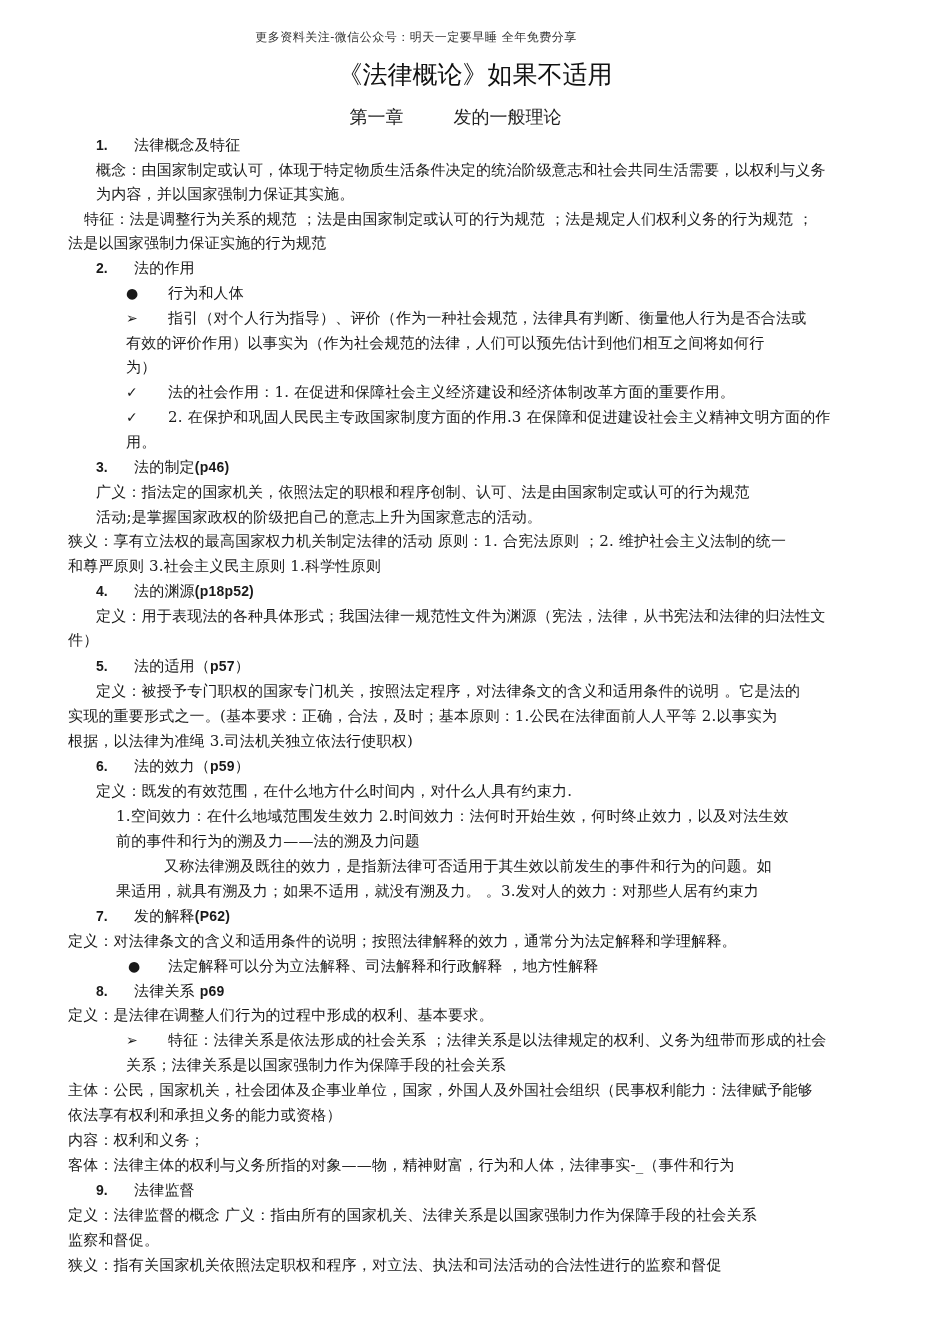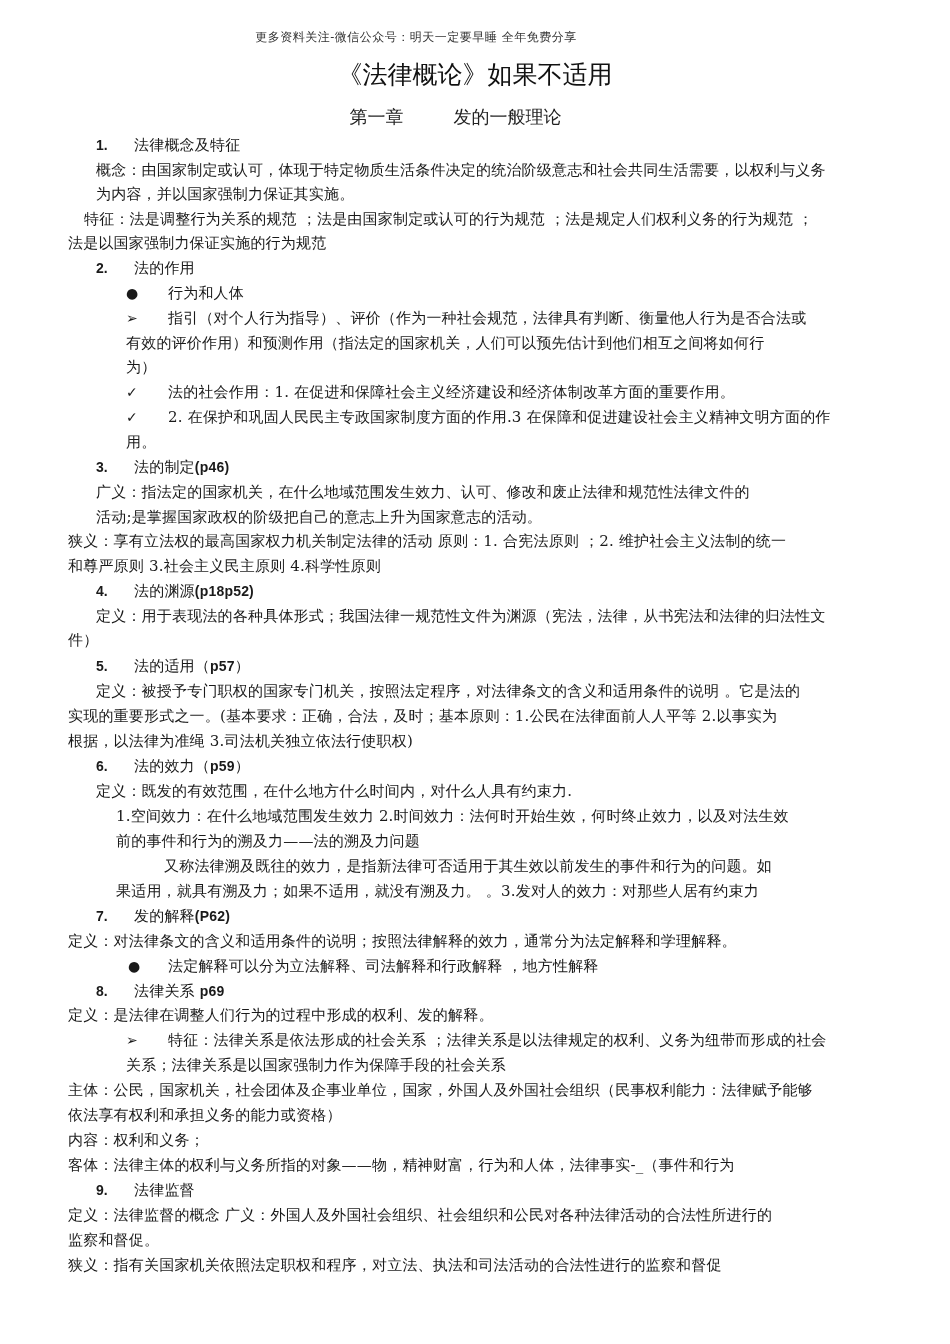--- a/index.html
+++ b/index.html
@@ -52,34 +52,34 @@
   <div class="ln" style="top:184px;left:96px">为内容，并以国家强制力保证其实施。</div>
   <div class="ln" style="top:209px;left:84px">特征：法是调整行为关系的规范 ；法是由国家制定或认可的行为规范 ；法是规定人们权利义务的行为规范 ；</div>
   <div class="ln" style="top:233px;left:68px">法是以国家强制力保证实施的行为规范</div>
 
   <div class="num" style="top:258px;left:96px">2.</div>
   <div class="ln" style="top:258px;left:134px">法的作用</div>
   <div class="bullet" style="top:283px;left:126px">●</div>
   <div class="ln" style="top:283px;left:168px">行为和人体</div>
   <div class="bullet" style="top:308px;left:126px">➢</div>
   <div class="ln" style="top:308px;left:168px">指引（对个人行为指导）、评价（作为一种社会规范，法律具有判断、衡量他人行为是否合法或</div>
-  <div class="ln" style="top:333px;left:126px">有效的评价作用）和预测作用（指法定的国家机关，人们可以预先估计到他们相互之间将如何行</div>
+  <div class="ln" style="top:333px;left:126px">有效的评价作用）以事实为（作为社会规范的法律，人们可以预先估计到他们相互之间将如何行</div>
   <div class="ln" style="top:357px;left:126px">为）</div>
   <div class="bullet" style="top:382px;left:126px">✓</div>
   <div class="ln" style="top:382px;left:168px">法的社会作用：1. 在促进和保障社会主义经济建设和经济体制改革方面的重要作用。</div>
   <div class="bullet" style="top:407px;left:126px">✓</div>
   <div class="ln" style="top:407px;left:168px">2. 在保护和巩固人民民主专政国家制度方面的作用.3 在保障和促进建设社会主义精神文明方面的作</div>
   <div class="ln" style="top:432px;left:126px">用。</div>
 
   <div class="num" style="top:457px;left:96px">3.</div>
   <div class="ln" style="top:457px;left:134px"><span>法的制定</span><span class="ref">(p46)</span></div>
-  <div class="ln" style="top:482px;left:96px">广义：指法定的国家机关，在什么地域范围发生效力、认可、修改和废止法律和规范性法律文件的</div>
+  <div class="ln" style="top:482px;left:96px">广义：指法定的国家机关，依照法定的职根和程序创制、认可、法是由国家制定或认可的行为规范</div>
   <div class="ln" style="top:507px;left:96px">活动;是掌握国家政权的阶级把自己的意志上升为国家意志的活动。</div>
   <div class="ln" style="top:531px;left:68px">狭义：享有立法权的最高国家权力机关制定法律的活动  原则：1. 合宪法原则 ；2. 维护社会主义法制的统一</div>
-  <div class="ln" style="top:556px;left:68px">和尊严原则 3.社会主义民主原则 4.科学性原则</div>
+  <div class="ln" style="top:556px;left:68px">和尊严原则 3.社会主义民主原则 1.科学性原则</div>
 
   <div class="num" style="top:581px;left:96px">4.</div>
   <div class="ln" style="top:581px;left:134px"><span>法的渊源</span><span class="ref">(p18p52)</span></div>
   <div class="ln" style="top:606px;left:96px">定义：用于表现法的各种具体形式；我国法律一规范性文件为渊源（宪法，法律，从书宪法和法律的归法性文</div>
   <div class="ln" style="top:630px;left:68px">件）</div>
 
   <div class="num" style="top:656px;left:96px">5.</div>
   <div class="ln" style="top:656px;left:134px"><span>法的适用（</span><span class="ref">p57</span><span>）</span></div>
   <div class="ln" style="top:681px;left:96px">定义：被授予专门职权的国家专门机关，按照法定程序，对法律条文的含义和适用条件的说明  。它是法的</div>
   <div class="ln" style="top:706px;left:68px">实现的重要形式之一。(基本要求：正确，合法，及时；基本原则：1.公民在法律面前人人平等 2.以事实为</div>
@@ -94,28 +94,28 @@
   <div class="ln" style="top:881px;left:116px">果适用，就具有溯及力；如果不适用，就没有溯及力。   。3.发对人的效力：对那些人居有约束力</div>
 
   <div class="num" style="top:906px;left:96px">7.</div>
   <div class="ln" style="top:906px;left:134px"><span>发的解释</span><span class="ref">(P62)</span></div>
   <div class="ln" style="top:931px;left:68px">定义：对法律条文的含义和适用条件的说明；按照法律解释的效力，通常分为法定解释和学理解释。</div>
   <div class="bullet" style="top:956px;left:128px">●</div>
   <div class="ln" style="top:956px;left:168px">法定解释可以分为立法解释、司法解释和行政解释 ，地方性解释</div>
 
   <div class="num" style="top:981px;left:96px">8.</div>
   <div class="ln" style="top:981px;left:134px"><span>法律关系 </span><span class="ref">p69</span></div>
-  <div class="ln" style="top:1005px;left:68px">定义：是法律在调整人们行为的过程中形成的权利、发的解释。</div>
+  <div class="ln" style="top:1005px;left:68px">定义：是法律在调整人们行为的过程中形成的权利、基本要求。</div>
   <div class="bullet" style="top:1030px;left:126px">➢</div>
   <div class="ln" style="top:1030px;left:168px">特征：法律关系是依法形成的社会关系 ；法律关系是以法律规定的权利、义务为纽带而形成的社会</div>
   <div class="ln" style="top:1055px;left:126px">关系；法律关系是以国家强制力作为保障手段的社会关系</div>
   <div class="ln" style="top:1080px;left:68px">主体：公民，国家机关，社会团体及企事业单位，国家，外国人及外国社会组织（民事权利能力：法律赋予能够</div>
   <div class="ln" style="top:1105px;left:68px">依法享有权利和承担义务的能力或资格）</div>
   <div class="ln" style="top:1130px;left:68px">内容：权利和义务；</div>
   <div class="ln" style="top:1155px;left:68px">客体：法律主体的权利与义务所指的对象——物，精神财富，行为和人体，法律事实-_（事件和行为</div>
 
   <div class="num" style="top:1180px;left:96px">9.</div>
   <div class="ln" style="top:1180px;left:134px">法律监督</div>
-  <div class="ln" style="top:1205px;left:68px">定义：法律监督的概念      广义：外国人及外国社会组织、社会组织和公民对各种法律活动的合法性所进行的</div>
+  <div class="ln" style="top:1205px;left:68px">定义：法律监督的概念      广义：指由所有的国家机关、法律关系是以国家强制力作为保障手段的社会关系</div>
   <div class="ln" style="top:1230px;left:68px">监察和督促。</div>
   <div class="ln" style="top:1255px;left:68px">狭义：指有关国家机关依照法定职权和程序，对立法、执法和司法活动的合法性进行的监察和督促</div>
 
 </div>
 
 </body></html>

